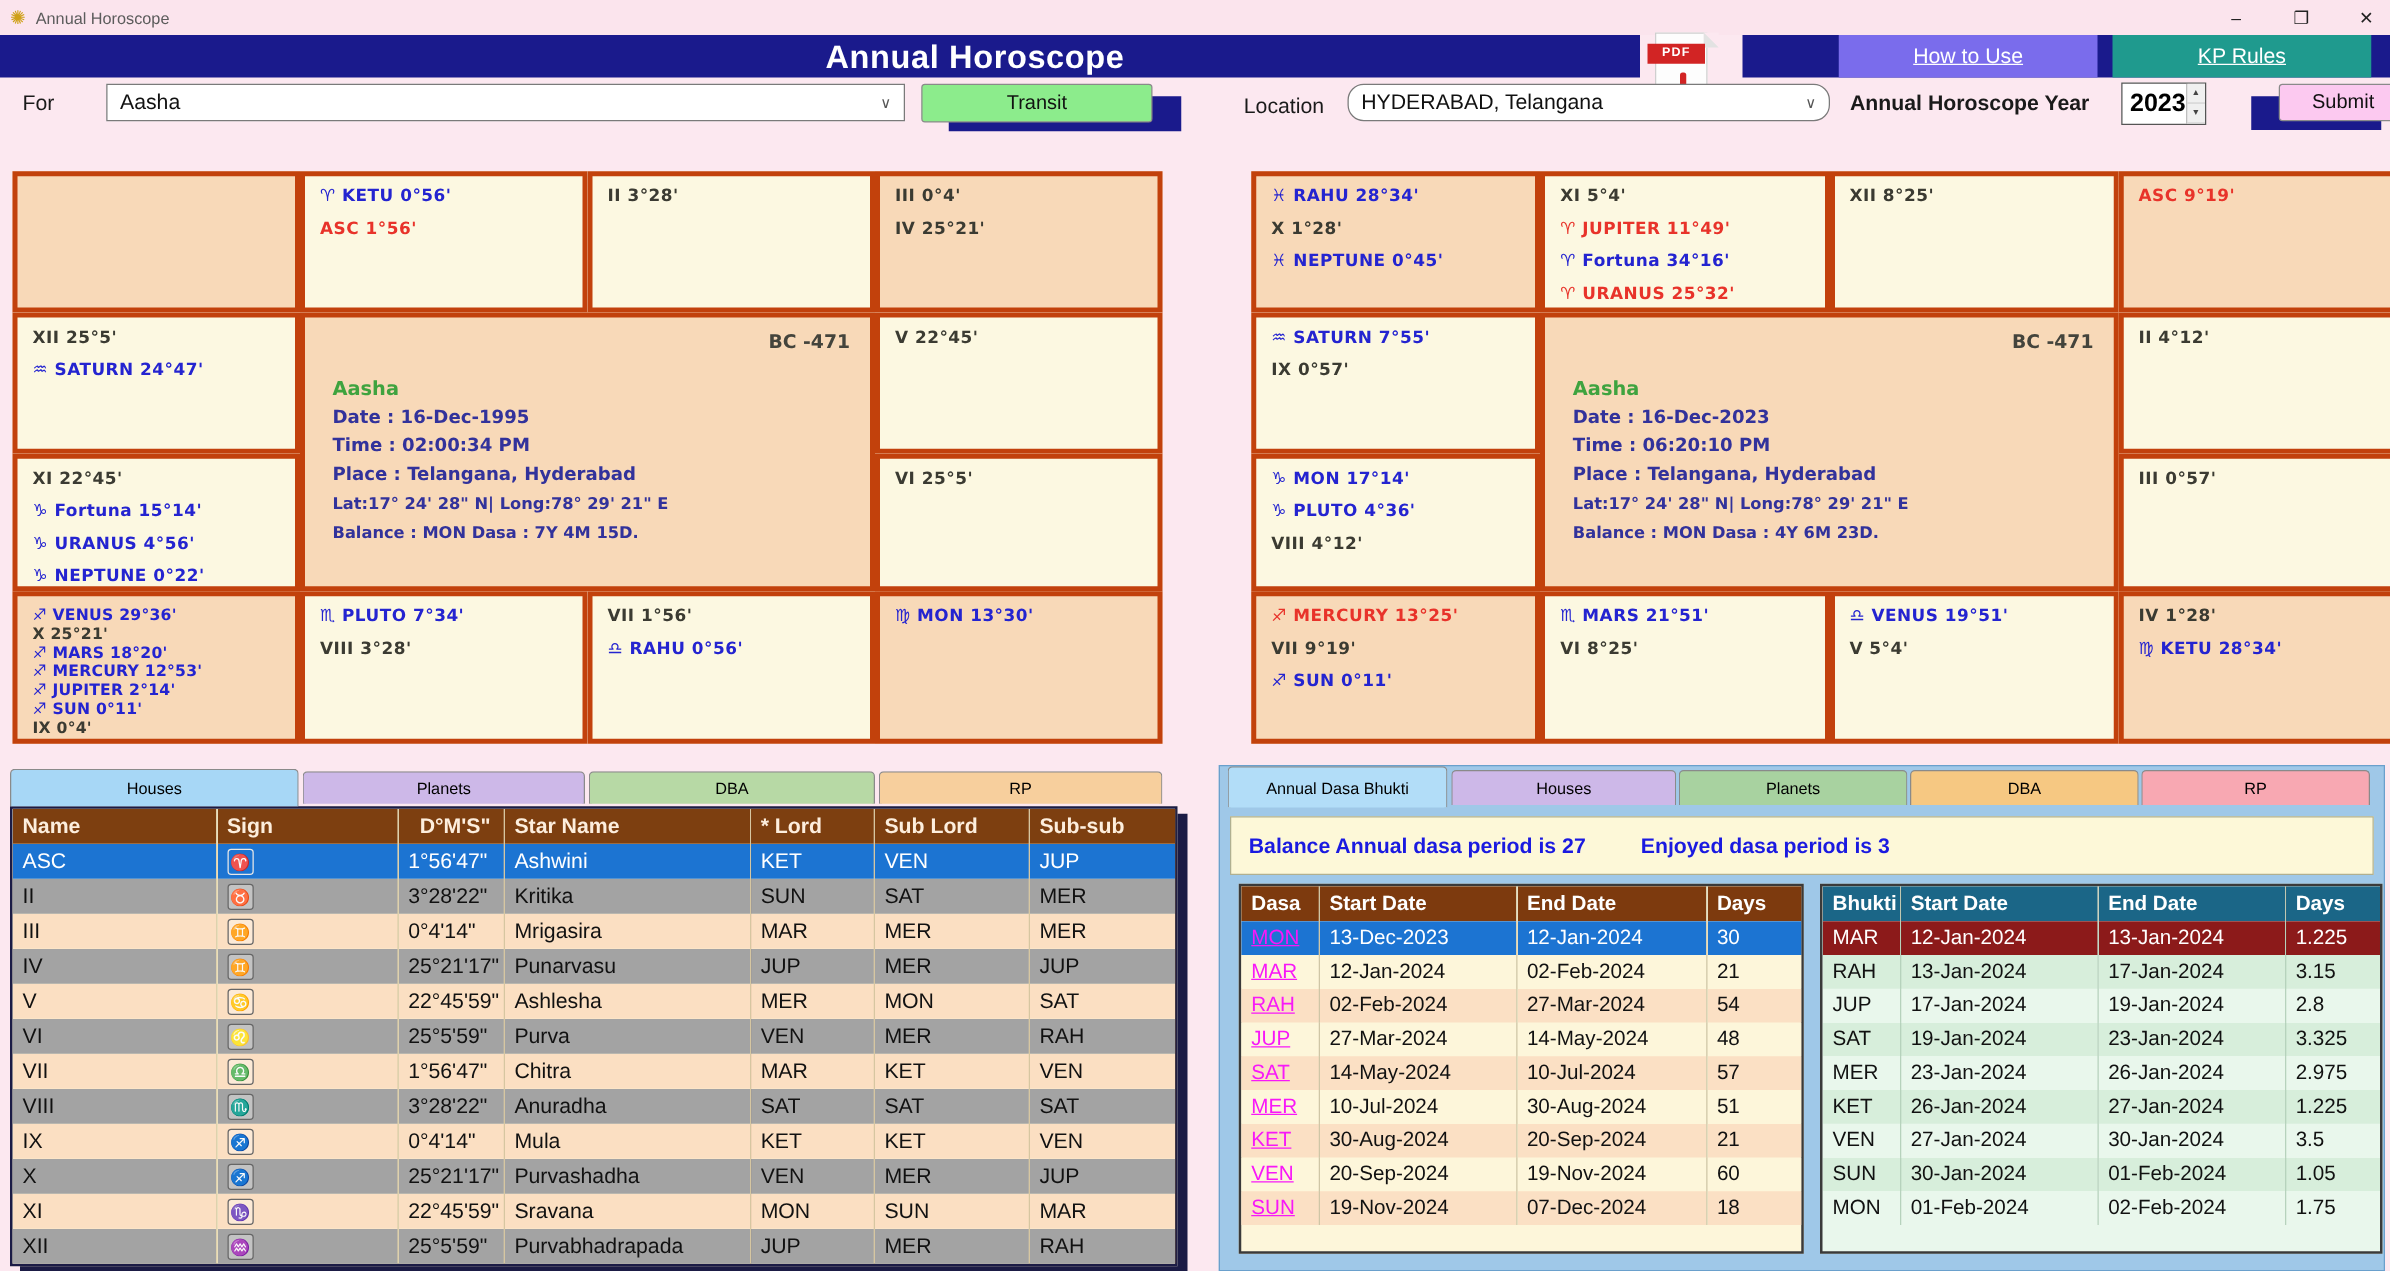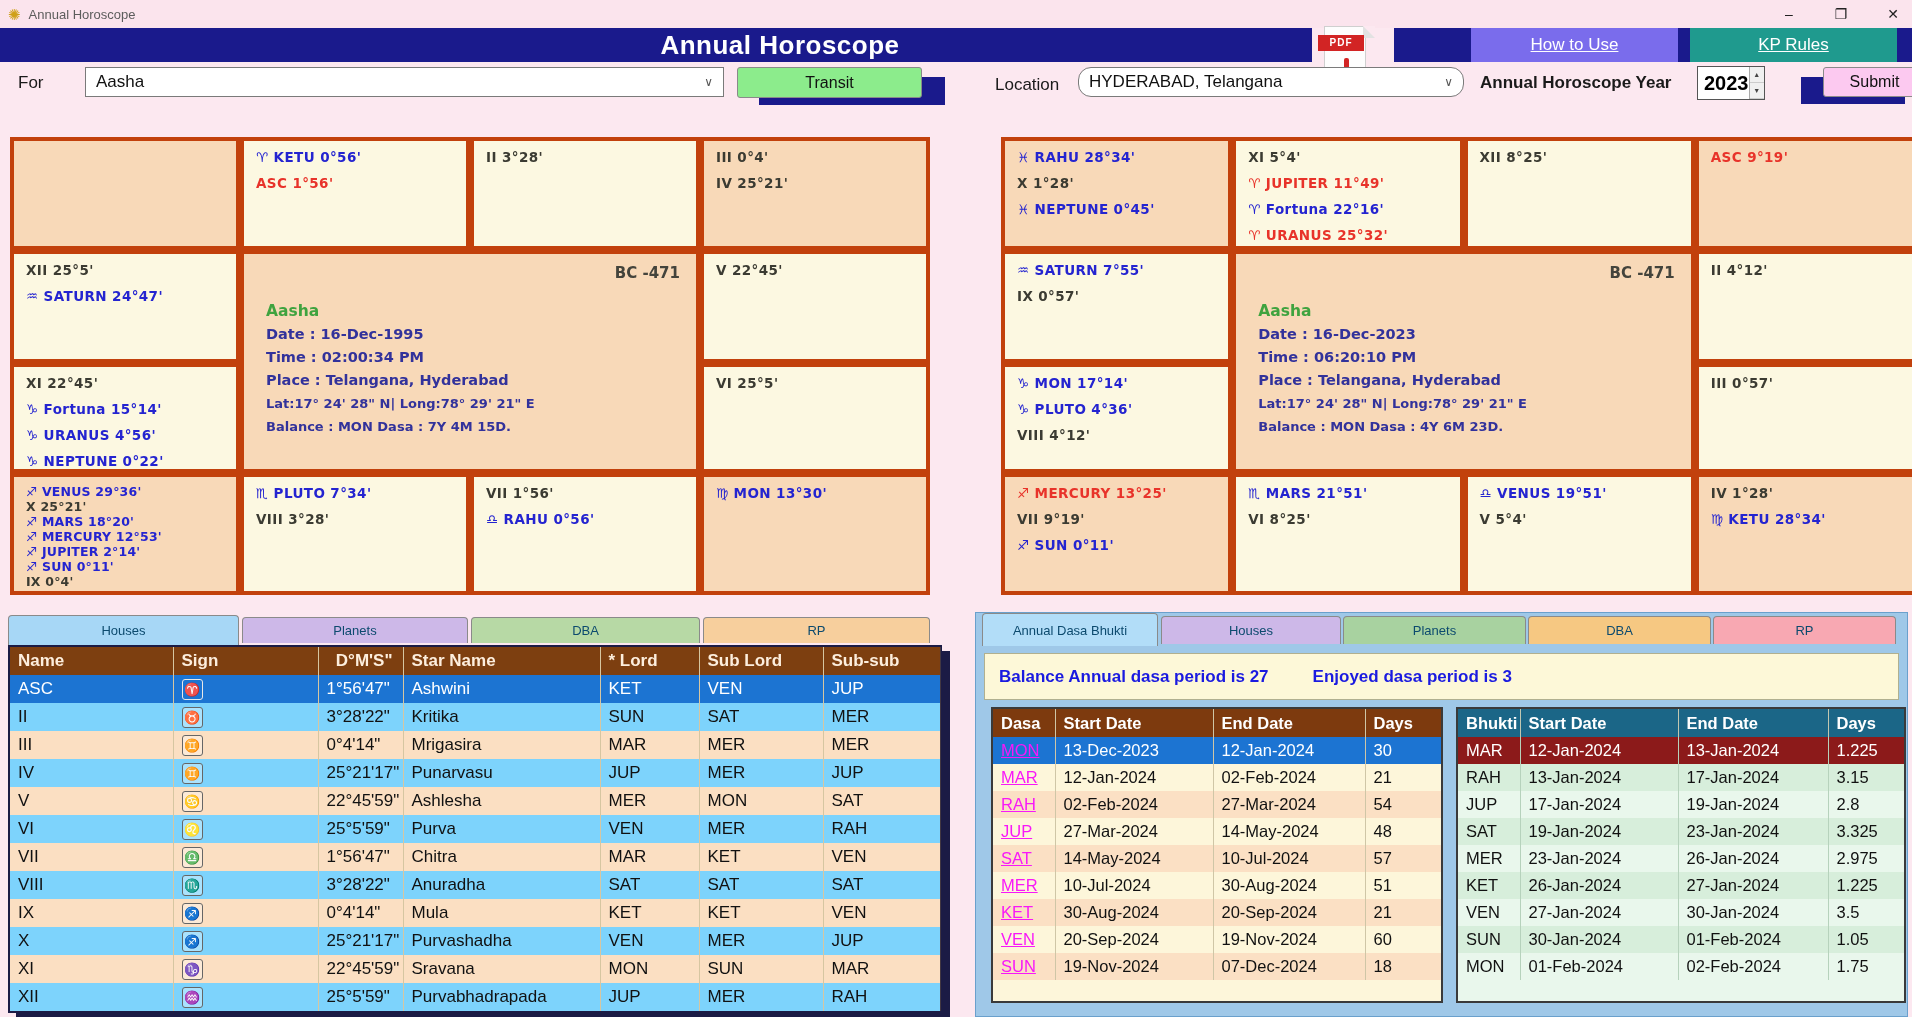--- a/index.html
+++ b/index.html
@@ -62,33 +62,33 @@
   .dk{color:#3b3b32;}
   .bc{position:absolute;top:10px;right:16px;font-family:"DejaVu Sans",sans-serif;
       font-weight:bold;font-size:15px;color:#44443c;}
   .info{padding:46px 0 0 22px;font-family:"DejaVu Sans",sans-serif;font-weight:bold;}
   .info div{line-height:23px;white-space:nowrap;}
   .iname{color:#3fa33f;font-size:15.5px;}
   .irow{color:#32329b;font-size:14.5px;}
   .ilat{color:#32329b;font-size:13px;}
 
   
-  .tab{display:flex;align-items:center;justify-content:center;font-size:13px;color:#0c4a6e;
+  .tab{display:flex;align-items:center;justify-content:center;font-size:13px;color:#000000;
        border:1px solid #8a8a8a;border-bottom:none;border-radius:4px 4px 0 0;box-sizing:border-box;cursor:pointer;}
 
   
   .htablewrap{left:8px;top:645px;width:930px;background:#fdf6d7;border:2px solid #1b1b45;
               box-shadow:8px 6px 0 0 #1b1b45;}
   table{border-collapse:collapse;table-layout:fixed;width:100%;}
   .htable td,.htable th{height:28px;padding:0 0 0 8px;font-size:17px;text-align:left;
       border-right:1px solid rgba(140,110,60,.35);overflow:hidden;white-space:nowrap;box-sizing:border-box;}
   .htable th{background:#7d3f10;color:#fdeedd;font-weight:bold;}
   .htable th.ralign{text-align:right;padding-right:10px;}
   .rowsel td{background:#1c74d2;color:#fff;}
-  .rc td{background:#7dd3fc;color:#111;}
+  .rc td{background:#a3a3a3;color:#111;}
   .rp td{background:#fbdfc2;color:#111;}
   .sb{display:inline-block;min-width:17px;height:19px;border:1px solid #666;border-radius:3px;
       font-size:13px;line-height:19px;text-align:center;padding:0 1px;background:rgba(255,255,255,.35);color:#333;}
   .rowsel .sb{color:#fff;border-color:#e8e8e8;background:transparent;}
 
   
   .panel{left:975px;top:612px;width:933px;height:405px;background:#9fc8e8;border:1px solid #6aa0cc;box-sizing:border-box;}
   .ptab{position:absolute;}
   .banner{position:absolute;left:8px;top:40px;width:915px;height:47px;background:#fdf8d8;border:1px solid #b0b090;
           display:flex;align-items:center;gap:44px;padding-left:14px;box-sizing:border-box;
@@ -229,21 +229,21 @@
 
   <div class="abs chart achart">
     <div class="cell peach">
       <div class="ln blue">♓ RAHU  28°34'</div>
       <div class="ln dk">X  1°28'</div>
       <div class="ln blue">♓ NEPTUNE  0°45'</div>
     </div>
     <div class="cell cream">
       <div class="ln dk">XI  5°4'</div>
       <div class="ln red">♈ JUPITER  11°49'</div>
-      <div class="ln blue">♈ Fortuna  22°16'</div>
+      <div class="ln blue">♈ Fortuna  34°16'</div>
       <div class="ln red">♈ URANUS  25°32'</div>
     </div>
     <div class="cell cream">
       <div class="ln dk">XII  8°25'</div>
     </div>
     <div class="cell peach">
       <div class="ln red">ASC  9°19'</div>
     </div>
 
     <div class="cell cream">

